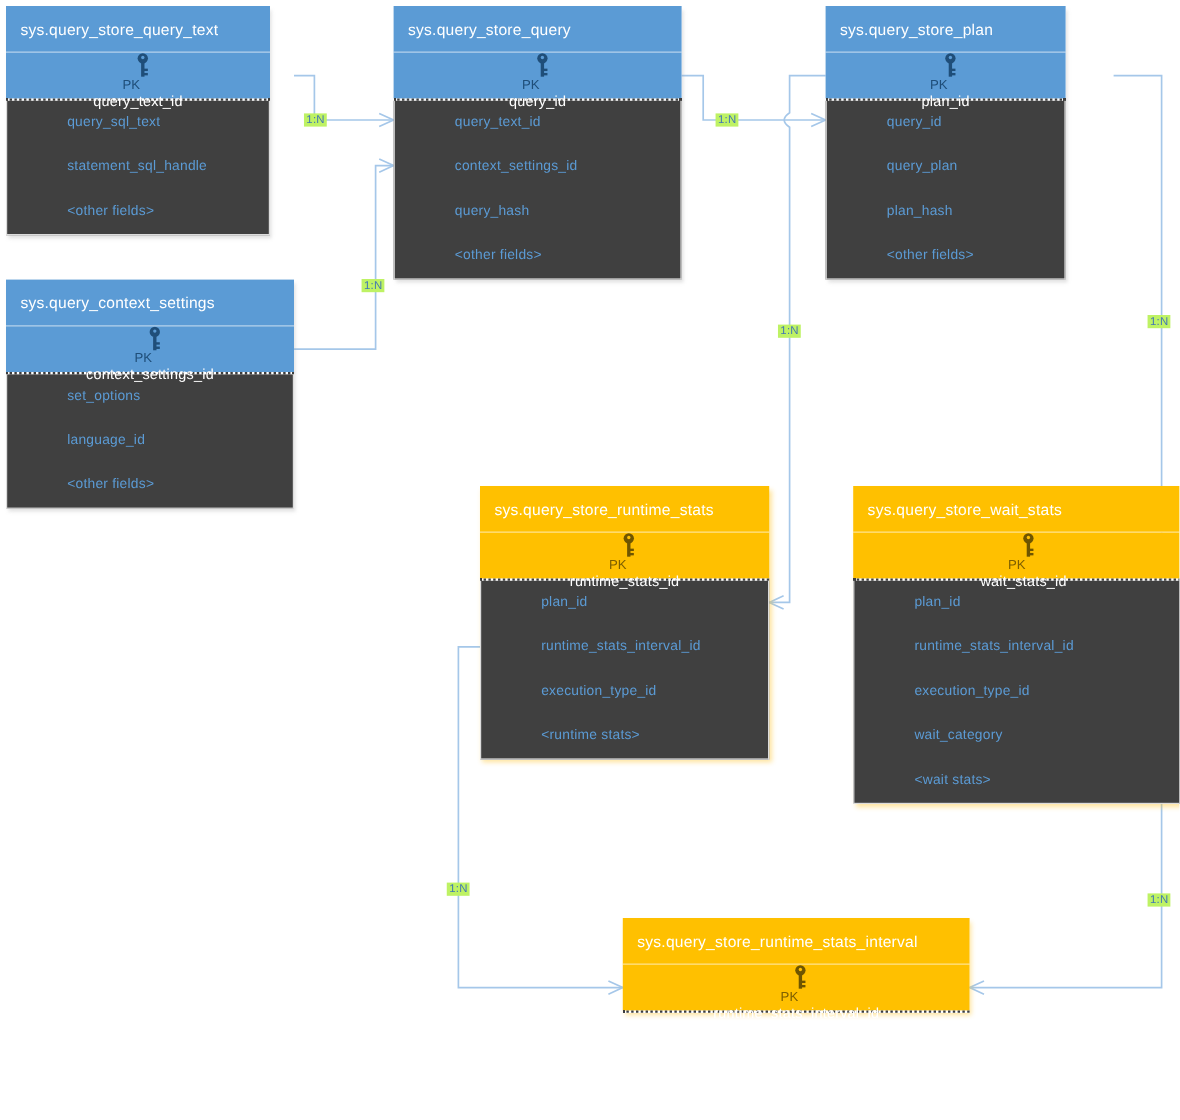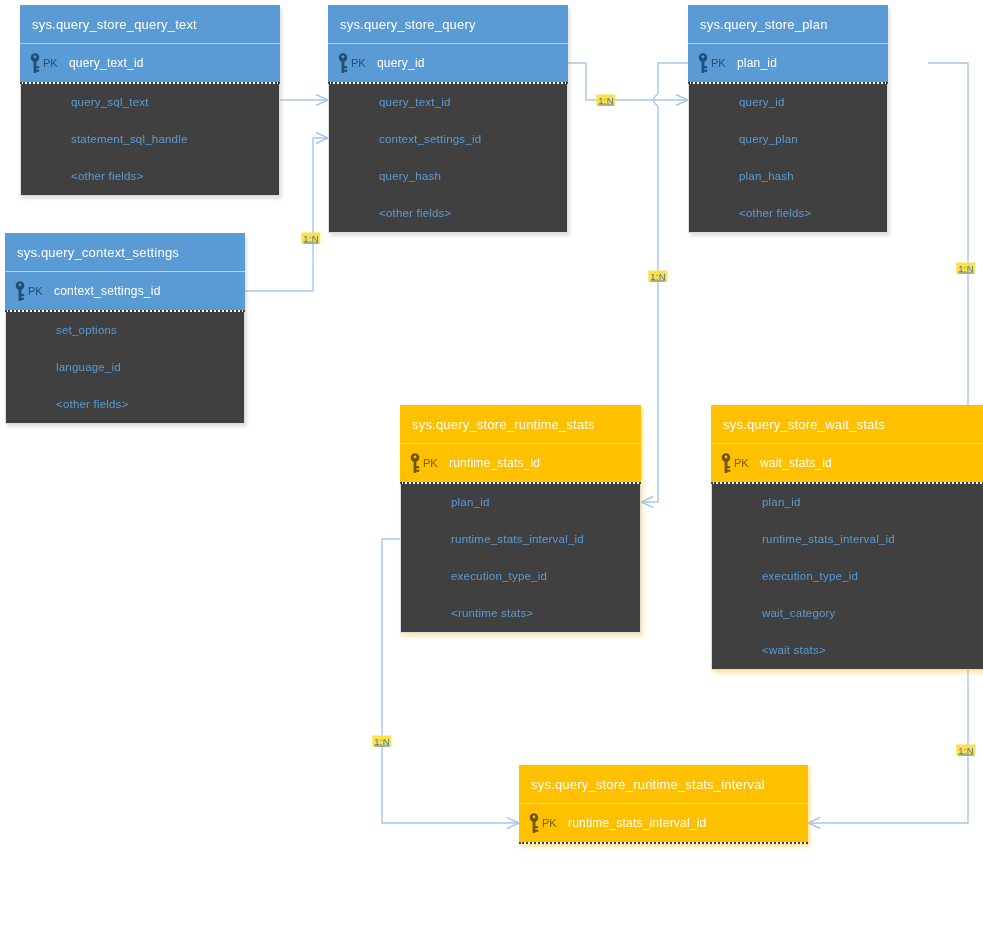--- a/index.html
+++ b/index.html
@@ -7,21 +7,21 @@
     position:relative;width:983px;height:933px;background:#ffffff;
     font-family:"Liberation Sans", sans-serif;overflow:hidden;
   }
   .wires{position:absolute;left:0;top:0;width:983px;height:933px;}
   .tbl{position:absolute;font-size:11.5px;}
   .tbl .hd{
     height:39px;line-height:39px;color:#ffffff;font-size:13px;
     padding-left:12px;letter-spacing:.2px;white-space:nowrap;overflow:hidden;
     border-bottom:1px solid rgba(255,255,255,0.55);box-sizing:border-box;
   }
-  .tbl .pkrow{height:38px;display:flex;align-items:center;box-sizing:border-box;}
+  .tbl .pkrow{height:38px;display:flex;align-items:center;box-sizing:border-box;flex-direction:column;}
   .tbl .pkrow .keywrap{width:14px;margin-left:9px;display:flex;align-items:center;}
   .tbl .pkrow .pklbl{width:26px;font-size:11px;}
   .tbl .pkrow .pkfield{color:#ffffff;font-size:12px;letter-spacing:.2px;}
   .dotsep{height:0;border-top:2px dotted #3d3d3d;}
   .tbl .body{
     background:#404040;border:1px solid #DCDCDC;border-top:none;box-sizing:border-box;
   }
   .tbl .field{
     height:37px;line-height:37px;padding-left:50px;color:#5B9BD5;
     letter-spacing:.2px;white-space:nowrap;
@@ -29,23 +29,22 @@
   .blue  .hd,.blue  .pkrow{background:#5B9BD5;}
   .orange .hd,.orange .pkrow{background:#FFC000;}
   .blue{box-shadow:2px 3px 3px rgba(170,170,170,0.35);}
   .orange{box-shadow:2px 3px 4px rgba(255,196,37,0.45);}
   .blue  .pklbl{color:#1F4E79;}
   .orange .pklbl{color:#7F6000;}
   .blue  .keywrap{color:#1F4E79;--hdr:#5B9BD5;}
   .orange .keywrap{color:#6E5500;--hdr:#FFC000;}
   .card{
     position:absolute;transform:translate(-50%,-50%);
-    font-size:9.5px;color:#4176B5;background:#fde047;padding:0 2px;
+    font-size:9.5px;color:#4176B5;background:#bef264;padding:0 2px;
     letter-spacing:.2px;
-    text-decoration:underline;
   }
 </style>
 </head>
 <body>
 
 <div class="canvas">
 
   <svg class="wires" viewBox="0 0 983 933" fill="none" stroke="#A5C7E9" stroke-width="1.4">
     <g>
       <path d="M245 63 H262 V100 H328"></path>
@@ -78,21 +77,21 @@
   </svg>
 
   <span class="card" style="left:263px;top:100px">1:N</span>
   <span class="card" style="left:311px;top:238px">1:N</span>
   <span class="card" style="left:606px;top:100px">1:N</span>
   <span class="card" style="left:658px;top:276px">1:N</span>
   <span class="card" style="left:966px;top:268px">1:N</span>
   <span class="card" style="left:382px;top:741px">1:N</span>
   <span class="card" style="left:966px;top:750px">1:N</span>
 
-  <div class="tbl blue" style="left:20px;top:5px;width:260px">
+  <div class="tbl blue" style="left:5px;top:5px;width:220px">
     <div class="hd">sys.query_store_query_text</div>
     <div class="pkrow">
       <span class="keywrap">
         <svg width="12" height="21" viewBox="0 0 12 21">
             <circle cx="6" cy="4.6" r="4.3" fill="currentColor"></circle>
             <circle cx="6" cy="3.9" r="1.4" style="fill:var(--hdr)"></circle>
             <rect x="4.6" y="8.4" width="2.8" height="11.5" fill="currentColor"></rect>
             <rect x="7" y="13.2" width="3.2" height="2" fill="currentColor"></rect>
             <rect x="7" y="16.8" width="3.2" height="2" fill="currentColor"></rect>
           </svg>

